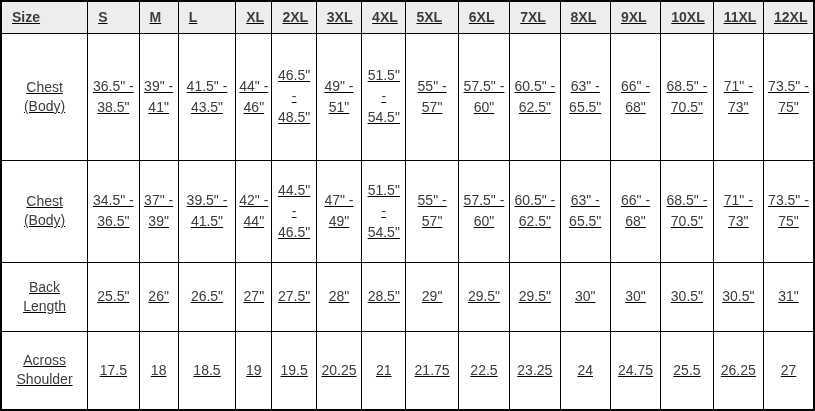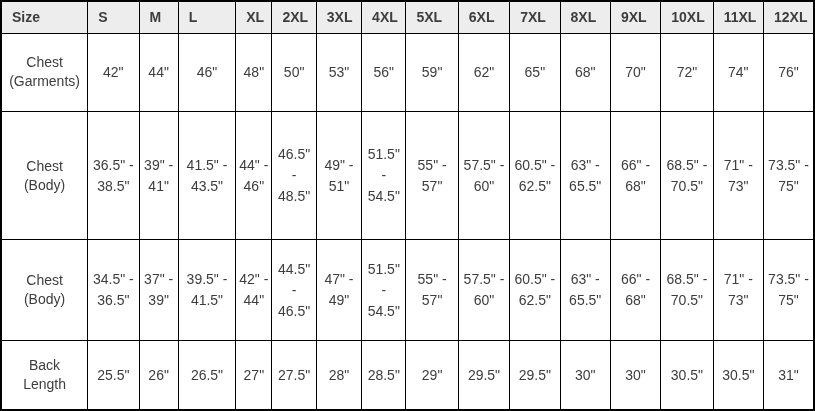--- a/index.html
+++ b/index.html
@@ -16,20 +16,21 @@
     background: #ffffff;
     font-family: "Liberation Sans", sans-serif;
   }
   table[data-name="size-chart-table"] {
     border-collapse: collapse;
     table-layout: fixed;
     width: 815px;
     height: 411px;
     box-sizing: border-box;
     border: 2px solid var(--border);
+    text-decoration: underline;
   }
   th, td {
     border: 1px solid var(--border);
     color: var(--text);
     font-size: 14px;
     box-sizing: border-box;
     overflow: hidden;
   }
   thead tr {
     height: 32px;
@@ -88,38 +89,20 @@
         <th data-name="col-header-6xl">6XL</th>
         <th data-name="col-header-7xl">7XL</th>
         <th data-name="col-header-8xl">8XL</th>
         <th data-name="col-header-9xl">9XL</th>
         <th data-name="col-header-10xl">10XL</th>
         <th data-name="col-header-11xl">11XL</th>
         <th data-name="col-header-12xl">12XL</th>
       </tr>
   </thead>
   <tbody data-name="size-chart-body">
-      <tr data-name="row-chest-garments" style="height: 59px;">
-        <td class="row-label" data-name="row-label-chest-garments">Chest (Garments)</td>
-        <td data-name="value-cell-s-chest-garments">42"</td>
-        <td data-name="value-cell-m-chest-garments">44"</td>
-        <td data-name="value-cell-l-chest-garments">46"</td>
-        <td data-name="value-cell-xl-chest-garments">48"</td>
-        <td data-name="value-cell-2xl-chest-garments">50"</td>
-        <td data-name="value-cell-3xl-chest-garments">53"</td>
-        <td data-name="value-cell-4xl-chest-garments">56"</td>
-        <td data-name="value-cell-5xl-chest-garments">59"</td>
-        <td data-name="value-cell-6xl-chest-garments">62"</td>
-        <td data-name="value-cell-7xl-chest-garments">65"</td>
-        <td data-name="value-cell-8xl-chest-garments">68"</td>
-        <td data-name="value-cell-9xl-chest-garments">70"</td>
-        <td data-name="value-cell-10xl-chest-garments">72"</td>
-        <td data-name="value-cell-11xl-chest-garments">74"</td>
-        <td data-name="value-cell-12xl-chest-garments">76"</td>
-      </tr>
       <tr data-name="row-chest-body" style="height: 96px;">
         <td class="row-label" data-name="row-label-chest-body">Chest (Body)</td>
         <td data-name="value-cell-s-chest-body">36.5" - 38.5"</td>
         <td data-name="value-cell-m-chest-body">39" - 41"</td>
         <td data-name="value-cell-l-chest-body">41.5" - 43.5"</td>
         <td data-name="value-cell-xl-chest-body">44" - 46"</td>
         <td data-name="value-cell-2xl-chest-body">46.5" - 48.5"</td>
         <td data-name="value-cell-3xl-chest-body">49" - 51"</td>
         <td data-name="value-cell-4xl-chest-body">51.5" - 54.5"</td>
         <td data-name="value-cell-5xl-chest-body">55" - 57"</td>
@@ -160,14 +143,32 @@
         <td data-name="value-cell-4xl-back-length">28.5"</td>
         <td data-name="value-cell-5xl-back-length">29"</td>
         <td data-name="value-cell-6xl-back-length">29.5"</td>
         <td data-name="value-cell-7xl-back-length">29.5"</td>
         <td data-name="value-cell-8xl-back-length">30"</td>
         <td data-name="value-cell-9xl-back-length">30"</td>
         <td data-name="value-cell-10xl-back-length">30.5"</td>
         <td data-name="value-cell-11xl-back-length">30.5"</td>
         <td data-name="value-cell-12xl-back-length">31"</td>
       </tr>
+      <tr data-name="row-across-shoulder" style="height: 59px;">
+        <td class="row-label" data-name="row-label-across-shoulder">Across Shoulder</td>
+        <td data-name="value-cell-s-across-shoulder">17.5</td>
+        <td data-name="value-cell-m-across-shoulder">18</td>
+        <td data-name="value-cell-l-across-shoulder">18.5</td>
+        <td data-name="value-cell-xl-across-shoulder">19</td>
+        <td data-name="value-cell-2xl-across-shoulder">19.5</td>
+        <td data-name="value-cell-3xl-across-shoulder">20.25</td>
+        <td data-name="value-cell-4xl-across-shoulder">21</td>
+        <td data-name="value-cell-5xl-across-shoulder">21.75</td>
+        <td data-name="value-cell-6xl-across-shoulder">22.5</td>
+        <td data-name="value-cell-7xl-across-shoulder">23.25</td>
+        <td data-name="value-cell-8xl-across-shoulder">24</td>
+        <td data-name="value-cell-9xl-across-shoulder">24.75</td>
+        <td data-name="value-cell-10xl-across-shoulder">25.5</td>
+        <td data-name="value-cell-11xl-across-shoulder">26.25</td>
+        <td data-name="value-cell-12xl-across-shoulder">27</td>
+      </tr>
     </tbody>
 </table>
 
 </body></html>

